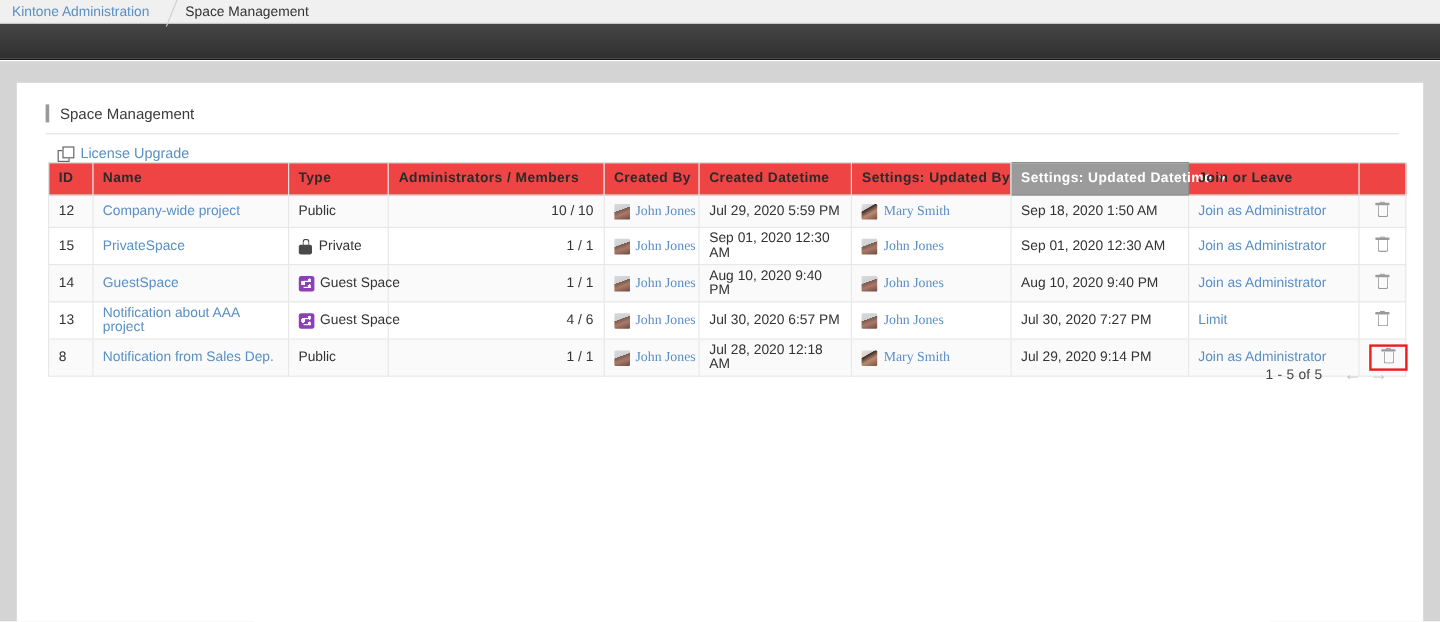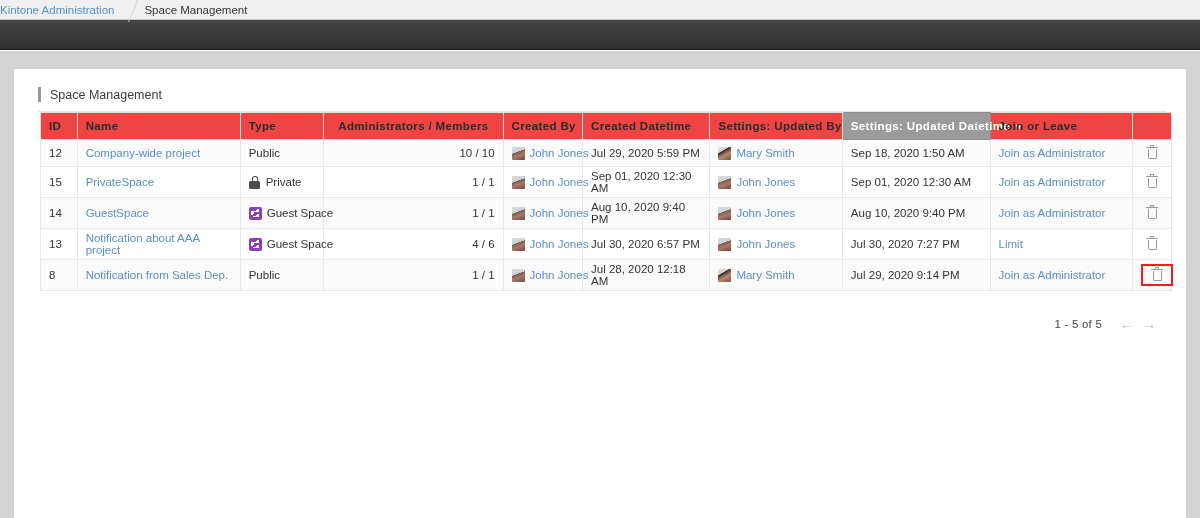--- a/index.html
+++ b/index.html
@@ -12,21 +12,21 @@
   }
   body { position: relative; }
 
   
   .breadcrumb-bar {
     height: 20px;
     background: #f0f0f0;
     border-bottom: 1px solid #c8c8c8;
     display: flex;
     align-items: center;
-    padding-left: 0;
+    padding-left: 10px;
     font-size: 11.5px;
     position: relative;
   }
   .crumb-link {
     color: #5a8fc4;
     text-decoration: none;
     white-space: nowrap;
   }
   .crumb-sep {
     width: 30px;
@@ -144,21 +144,21 @@
   }
   .ext-icon:after {
     content:""; position:absolute; left:4px; top:0;
     width:8px; height:8px; border:1.3px solid #666; background:#fff;
   }
 
   
   .pager {
     position: absolute;
     right: 26px;
-    top: 247px;
+    top: 236px;
     display: flex;
     align-items: center;
     font-size: 11.5px;
     color: #444;
   }
   .pager-count { margin-right: 14px; letter-spacing: .2px; }
   .arrow {
     width: 22px; text-align: center;
     color: #c2c2c2;
     font-size: 15px;
@@ -184,21 +184,21 @@
     text-align: left;
     letter-spacing: .35px;
     white-space: nowrap;
     font-size: 11.5px;
   }
   .spaces-table th.sorted {
     background: #9b9b9b;
     color: #ffffff;
     border-color: #8e8e8e;
   }
-  .spaces-table th.num { text-align: center; }
+  .spaces-table th.num { text-align: left; }
   .spaces-table td {
     border: 1px solid #e8e8e8;
     height: 27px;
     padding: 3px 8px;
     color: #333;
     vertical-align: middle;
   }
   .spaces-table tr.shade td { background: #fafafa; }
   .spaces-table td.num { text-align: right; }
   .link { color: #5a8fc4; text-decoration: none; }
@@ -210,21 +210,21 @@
   .c-type { width: 82px; }
   .c-adm  { width: 176px; }
   .c-cby  { width: 78px; }
   .c-cdt  { width: 125px; }
   .c-sby  { width: 130px; }
   .c-sdt  { width: 145px; }
   .c-jol  { width: 140px; }
   .c-del  { width: 38px; }
 
   
-  .user-cell { display: flex; align-items: center; white-space: nowrap; }
+  .user-cell { display: flex; align-items: center; white-space: nowrap; font-family: Liberation Serif, serif; }
   .avatar {
     width: 13px; height: 13px;
     border-radius: 1px;
     margin-right: 5px;
     flex: 0 0 13px;
     background: linear-gradient(160deg,#d8d8da 0%,#cfd3d6 38%,#7a5a4c 39%,#a9796a 62%,#6e4b3f 100%);
     overflow: hidden;
   }
   .avatar.mary {
     background: linear-gradient(150deg,#e8e4e2 0%,#d6d0cd 30%,#3b2b26 33%,#b98a72 60%,#7d4f3c 100%);
@@ -316,20 +316,24 @@
 <div class="page-bg">
   <div class="content-card">
 
     <div class="page-title-row">
       <span class="title-accent"></span>
       <span class="page-title">Space Management</span>
     </div>
 
 
 
+    <div class="license-row">
+      <span class="ext-icon"></span>
+      <a class="license-link" href="#">License Upgrade</a>
+    </div>
 
 
     <div class="pager">
       <span class="pager-count">1 - 5 of 5</span>
       <span class="arrow">←</span>
       <span class="arrow">→</span>
     </div>
 
     <table class="spaces-table">
       <thead>

